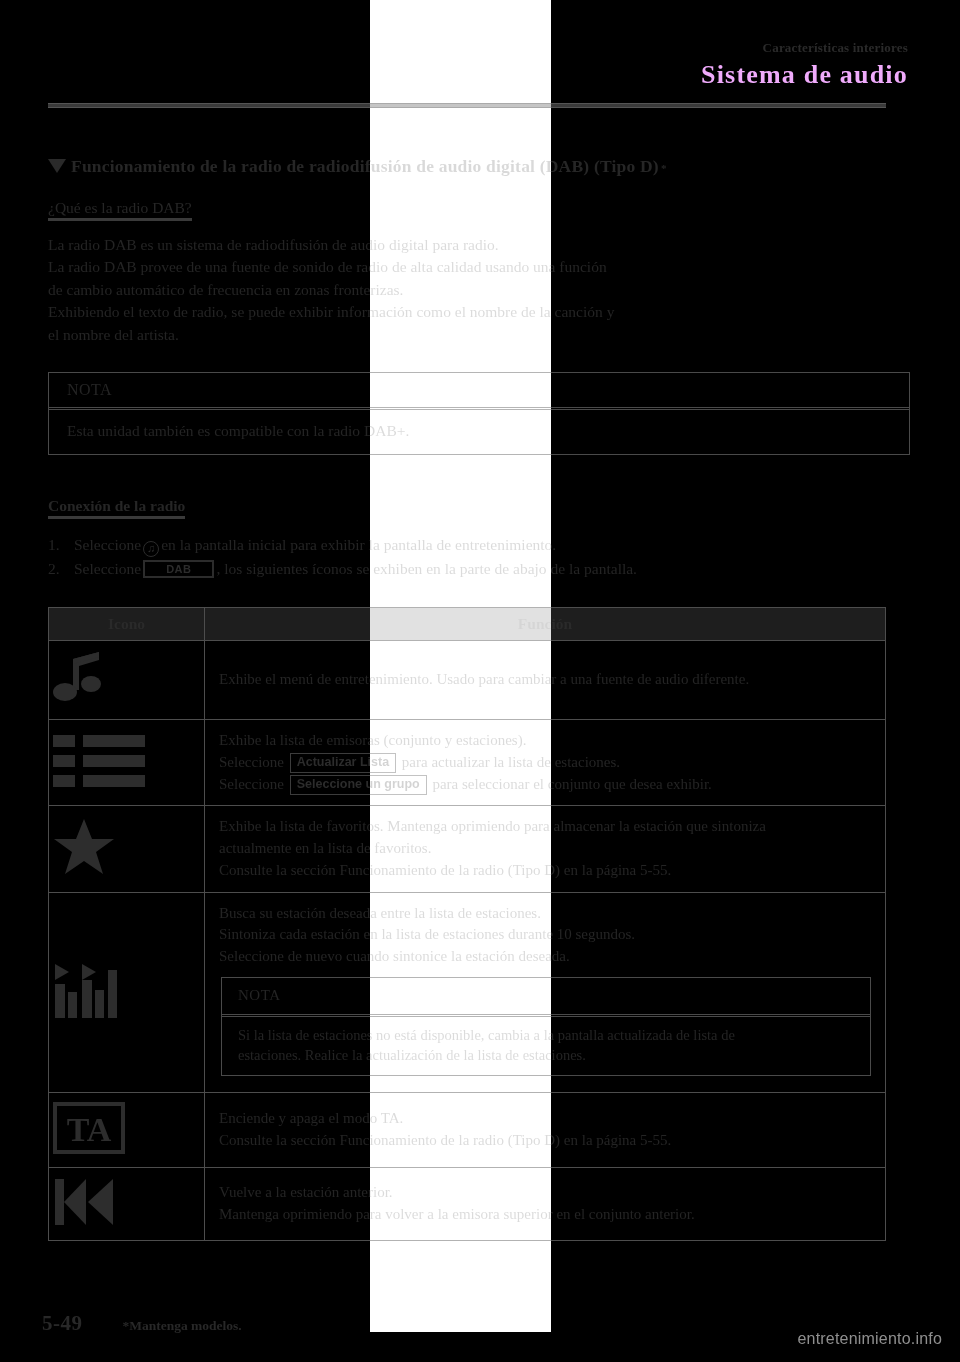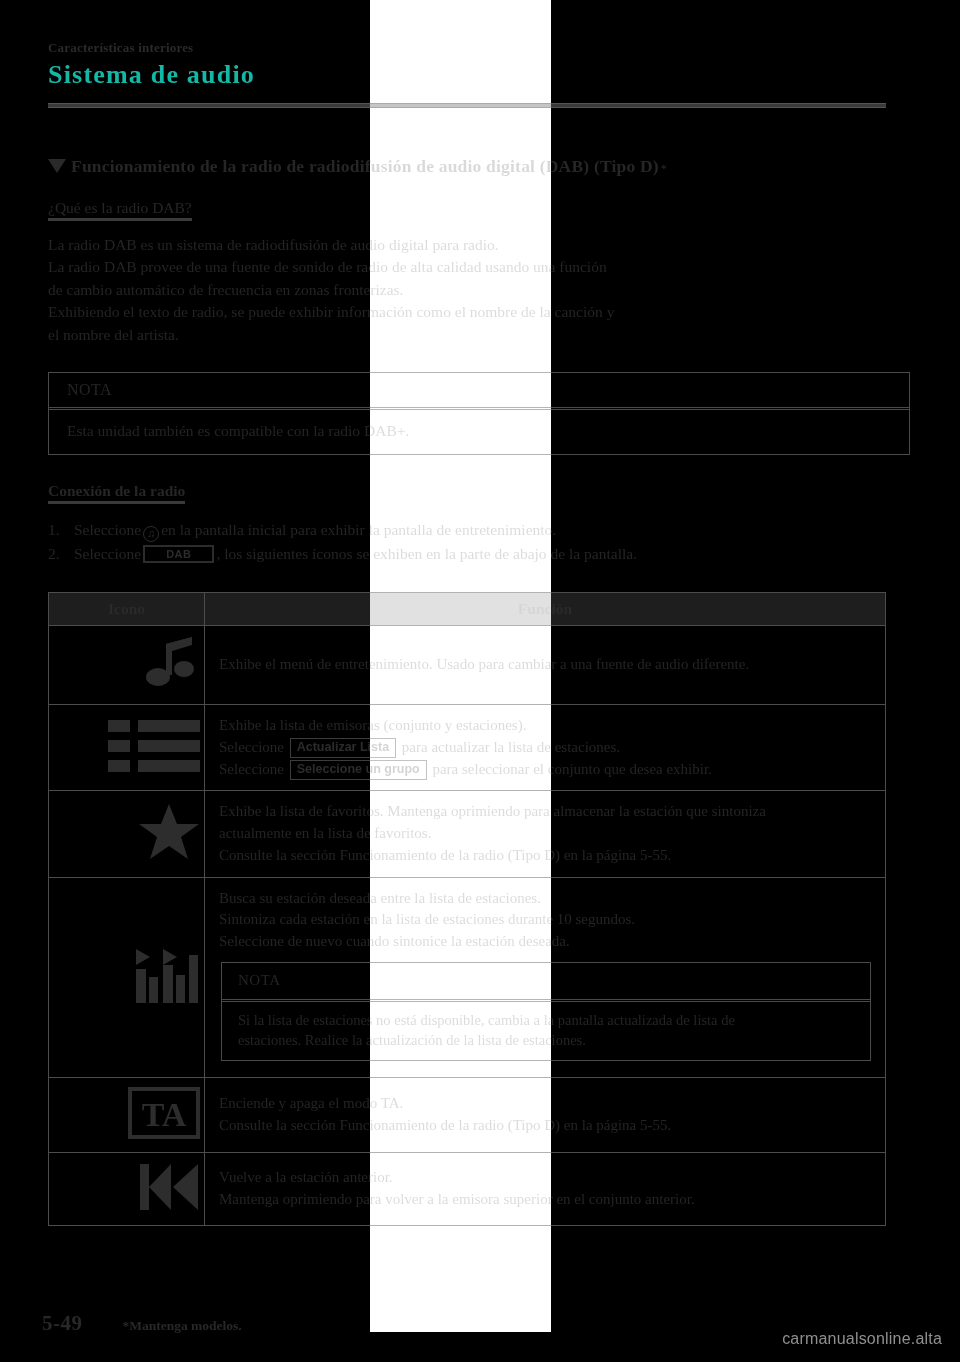--- a/index.html
+++ b/index.html
@@ -32,33 +32,34 @@
     z-index: 5;
     mix-blend-mode: difference;
   }
 
   
   .hdr {
     position: absolute;
     left: 48px;
     top: 40px;
     width: 860px;
+    text-align: right;
   }
   .hdr-kicker {
     font-size: 13px;
     font-weight: bold;
     letter-spacing: .2px;
     color: #2a2a2a;
   }
   .hdr-title {
     font-size: 26px;
     font-weight: bold;
     letter-spacing: 1.2px;
     margin-top: 4px;
-    color: #14b8a6;
+    color: #f0abfc;
   }
   .hdr-rule {
     position: absolute;
     left: 48px;
     top: 103px;
     width: 838px;
     height: 5px;
     background: #3a3a3a;
     border-top: 1px solid #555;
     border-bottom: 1px solid #555;
@@ -125,21 +126,21 @@
   }
   .nota-body {
     padding: 10px 14px 12px 18px;
     font-size: 15.5px;
     line-height: 1.4;
     color: #242424;
   }
 
   
   .sec2-title {
-    margin-top: 27px;
+    margin-top: 42px;
     font-size: 15.5px;
     font-weight: bold;
     color: #262626;
     display: inline-block;
     border-bottom: 3px solid #3a3a3a;
     padding-bottom: 1px;
   }
   .steps {
     margin-top: 14px;
     font-size: 15.5px;
@@ -191,21 +192,21 @@
   }
   table.icons thead th {
     background: #1e1e1e;
     color: #2a2a2a;
     font-size: 15.5px;
     font-weight: bold;
     padding: 7px 0;
     text-align: center;
   }
   .col-ico { width: 156px; }
-  td.ico-cell { text-align: right; padding: 9px 4px; }
+  td.ico-cell { text-align: left; padding: 9px 4px; }
   td.fn-cell {
     padding: 10px 10px 10px 14px;
     font-size: 15px;
     line-height: 1.45;
     color: #242424;
   }
   td.fn-cell .ln { white-space: nowrap; }
 
   
   .uibtn {
@@ -452,13 +453,13 @@
   </div>
 
   <div class="footer">
     <span class="pg">5-49</span>
     <span class="fnote">*Mantenga modelos.</span>
   </div>
 </div>
 
 <div class="band"></div>
 
-<div class="wm">carmanualsonline.alta</div>
+<div class="wm">entretenimiento.info</div>
 
 </body></html>

